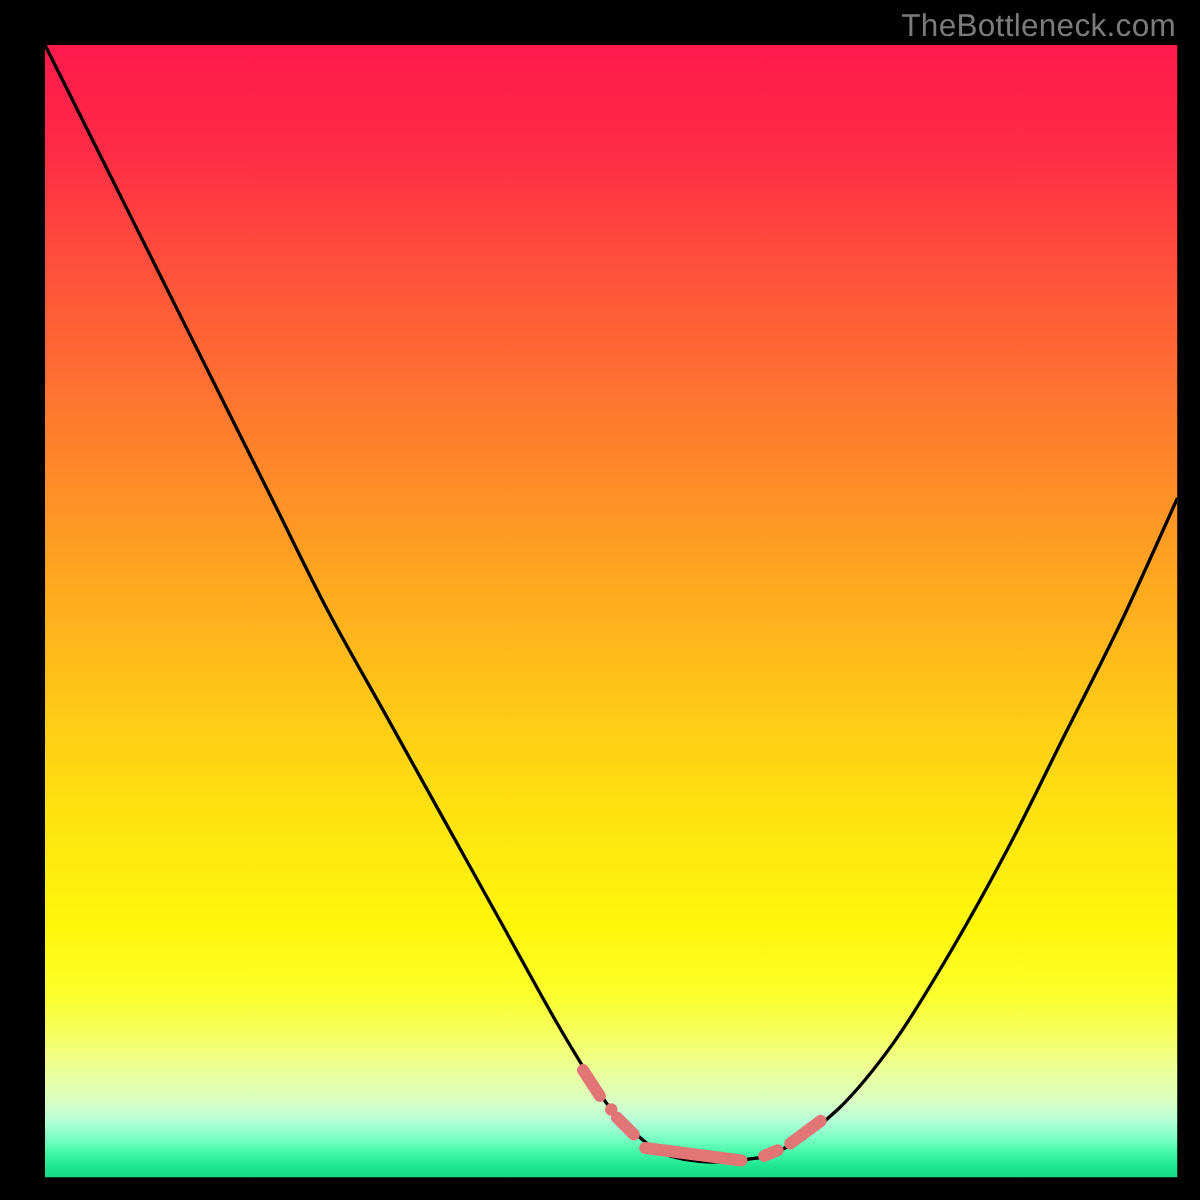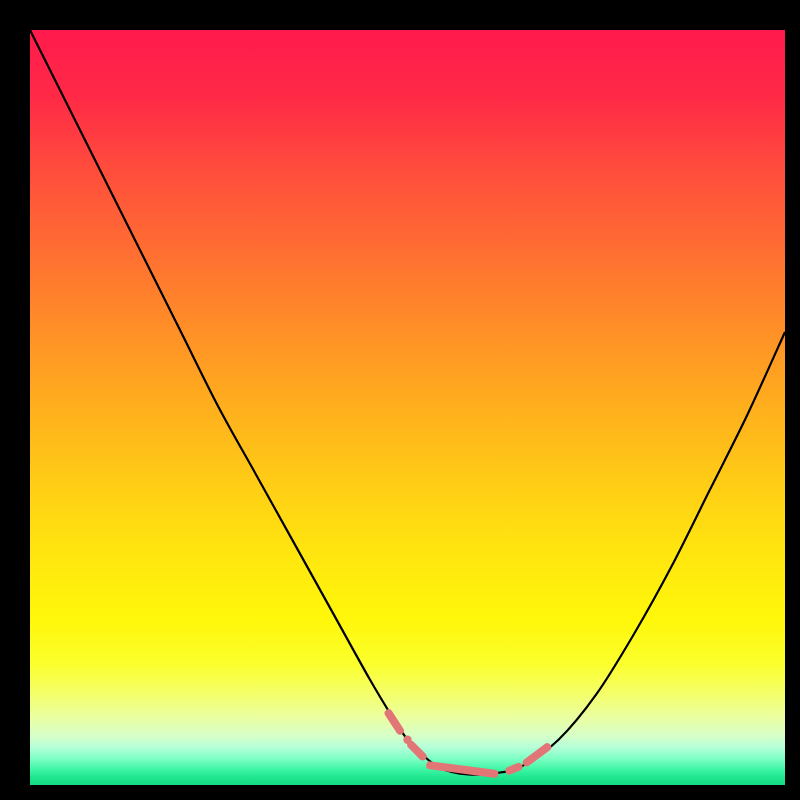--- a/index.html
+++ b/index.html
@@ -76,20 +76,21 @@
     stroke-linecap: round;
   }
   .bead-dot {
     fill: #e27676;
   }
 </style>
 </head>
 <body>
 
 <div class="frame">
+  <div class="watermark">TheBottleneck.com</div>
   <div class="plot">
     <div class="gradient"></div>
     <svg class="curve" viewBox="0 0 755 755" preserveAspectRatio="none">
       <path id="mainPath" class="main-line" d="M 0 0 C 6.291666666666667 12.583333333333334, 25.166666666666664 50.33333333333333, 37.75 75.5 C 50.333333333333336 100.66666666666667, 62.916666666666664 125.83333333333333, 75.5 151 C 88.08333333333333 176.16666666666666, 100.66666666666667 201.33333333333334, 113.25 226.5 C 125.83333333333333 251.66666666666666, 138.41666666666666 276.8333333333333, 151 302 C 163.58333333333334 327.1666666666667, 176.16666666666666 353.59166666666664, 188.75 377.5 C 201.33333333333334 401.40833333333336, 213.91666666666666 422.80000000000007, 226.5 445.45000000000005 C 239.08333333333334 468.1, 251.66666666666666 490.75, 264.25 513.4 C 276.8333333333333 536.05, 289.4166666666667 558.7, 302 581.35 C 314.5833333333333 604, 329.68333333333334 631.6833333333333, 339.75 649.3 C 349.81666666666666 666.9166666666666, 356.1083333333333 676.9833333333332, 362.4 687.05 C 368.69166666666666 697.1166666666667, 372.46666666666664 703.4083333333334, 377.5 709.7 C 382.53333333333336 715.9916666666667, 387.56666666666666 720.27, 392.6 724.8 C 397.6333333333334 729.3299999999999, 402.6666666666667 733.9858333333333, 407.70000000000005 736.88 C 412.7333333333334 739.7741666666667, 417.76666666666677 740.9066666666666, 422.80000000000007 742.165 C 427.83333333333337 743.4233333333333, 432.8666666666667 744.0525, 437.9 744.43 C 442.9333333333333 744.8074999999999, 447.96666666666664 744.6816666666666, 453 744.43 C 458.03333333333336 744.1783333333333, 461.80833333333334 744.1783333333333, 468.1 742.92 C 474.3916666666667 741.6616666666666, 480.68333333333334 742.4166666666666, 490.75 736.88 C 500.81666666666666 731.3433333333334, 515.9166666666666 721.7800000000001, 528.5 709.7 C 541.0833333333334 697.62, 553.6666666666666 682.0166666666667, 566.25 664.4 C 578.8333333333334 646.7833333333333, 591.4166666666666 625.3916666666667, 604 604 C 616.5833333333334 582.6083333333333, 629.1666666666666 559.9583333333333, 641.75 536.05 C 654.3333333333334 512.1416666666667, 666.9166666666666 485.7166666666667, 679.5 460.55 C 692.0833333333334 435.3833333333333, 704.6666666666666 411.475, 717.25 385.05 C 729.8333333333334 358.625, 748.7083333333334 315.8416666666667, 755 302"></path>
       <g id="beads">
           <path d="M 358.625 683.275 L 369.95 700.64" class="bead-line"></path>
           <path d="M 381.275 714.985 L 392.6 726.31" class="bead-line"></path>
           <path d="M 400.15000000000003 735.37 L 464.325 743.675" class="bead-line"></path>
           <path d="M 479.425 740.655 L 488.485 736.88" class="bead-line"></path>
           <path d="M 496.78999999999996 732.35 L 517.1750000000001 717.25" class="bead-line"></path>

